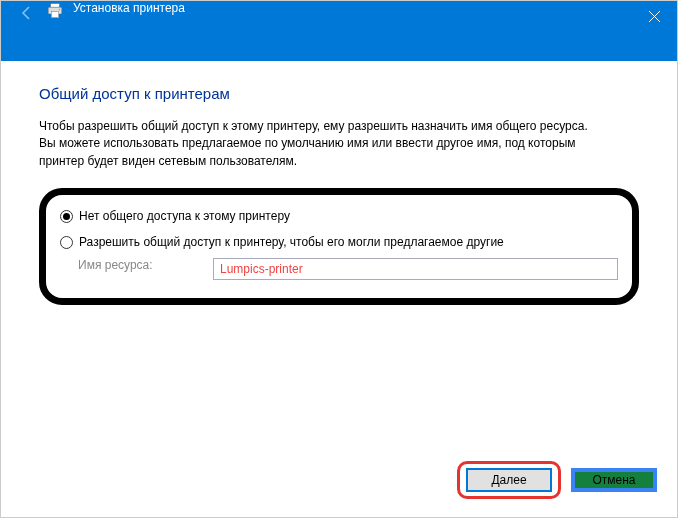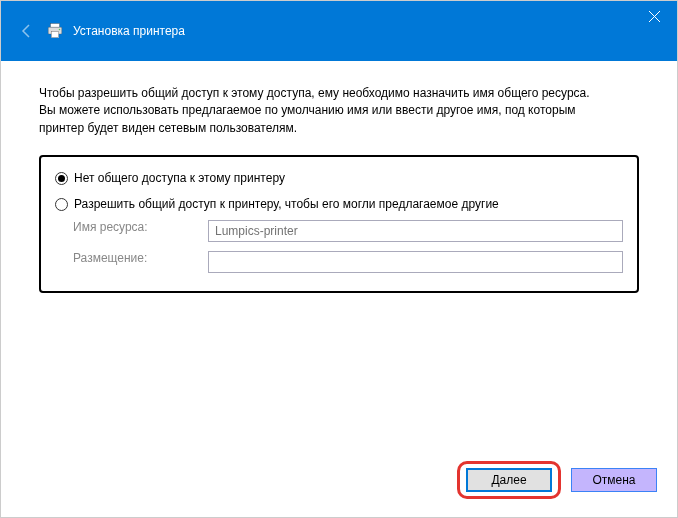--- a/index.html
+++ b/index.html
@@ -12,21 +12,20 @@
     height: 518px;
     overflow: hidden;
     position: relative;
     border: 1px solid #ccc;
   }
   .titlebar {
     background: #0078d7;
     height: 60px;
     color: #fff;
     display: flex;
-    align-items: center;
     padding: 0 14px;
     position: relative;
   }
   .back-arrow {
     width: 24px;
     height: 24px;
     margin-right: 6px;
     display: flex;
     align-items: center;
     justify-content: center;
@@ -63,22 +62,22 @@
     margin-bottom: 16px;
   }
   .desc {
     color: #000;
     font-size: 12px;
     line-height: 1.45;
     margin-bottom: 18px;
     max-width: 560px;
   }
   .options-box {
-    border: 2px solid #000000;
-    border-radius: 4px;
+    border: 7px solid #000000;
+    border-radius: 23px;
     padding: 14px 14px 18px 14px;
   }
   .radio-row {
     display: flex;
     align-items: center;
     margin-bottom: 12px;
     gap: 6px;
   }
   .radio-shape {
     width: 13px; height: 13px;
@@ -106,36 +105,36 @@
     font-size: 12px;
     color: #888;
   }
   .field-input {
     flex: 1;
     height: 22px;
     border: 1px solid #aab;
     background: #fff;
     font-size: 12px;
     padding: 0 6px;
-    color: #737373;
+    color: #ef4444;
     font-family: inherit;
   }
   .footer {
     position: absolute;
     bottom: 18px;
     right: 20px;
     display: flex;
     align-items: center;
     gap: 10px;
   }
   .btn {
     min-width: 86px;
     height: 24px;
-    border: 1px solid #3b82f6;
-    background: #c4b5fd;
+    border: 4px solid #3b82f6;
+    background: #15803d;
     font-size: 12px;
     font-family: inherit;
     display: inline-flex;
     align-items: center;
     justify-content: center;
     cursor: pointer;
   }
   .btn.primary {
     border: 2px solid #0078d7;
     background: #e1e1e1;
@@ -166,40 +165,37 @@
   </div>
   <div class="title-text">Установка принтера</div>
   <div class="close-x">
     <svg viewBox="0 0 11 11">
         <path d="M0 0 L11 11 M11 0 L0 11" stroke="#fff" stroke-width="1"></path>
       </svg>
   </div>
 </div>
 
 <div class="content">
-  <div class="desc">Чтобы разрешить общий доступ к этому доступа, ему необходимо назначить имя общего ресурса. Вы можете использовать предлагаемое по умолчанию имя или ввести другое имя, под которым принтер будет виден сетевым пользователям.</div>
+  <div class="heading">Общий доступ к принтерам</div>
+  <div class="desc">Чтобы разрешить общий доступ к этому принтеру, ему разрешить назначить имя общего ресурса. Вы можете использовать предлагаемое по умолчанию имя или ввести другое имя, под которым принтер будет виден сетевым пользователям.</div>
 
   <div class="options-box">
     <div class="radio-row">
       <span class="radio-shape checked"></span>
       <span class="radio-label">Нет общего доступа к этому принтеру</span>
     </div>
     <div class="radio-row" style="margin-bottom:8px">
       <span class="radio-shape"></span>
       <span class="radio-label">Разрешить общий доступ к принтеру, чтобы его могли предлагаемое другие</span>
     </div>
 
     <div class="field-row">
       <div class="field-label">Имя ресурса:</div>
       <input class="field-input" disabled="" value="Lumpics-printer" style="">
     </div>
-    <div class="field-row">
-      <div class="field-label">Размещение:</div>
-      <input class="field-input" disabled="" value="" style="">
-    </div>
   </div>
 </div>
 
 <div class="footer">
   <span class="highlight-ring">
     <button class="btn primary">Далее</button>
   </span>
   <button class="btn">Отмена</button>
 </div>
 

